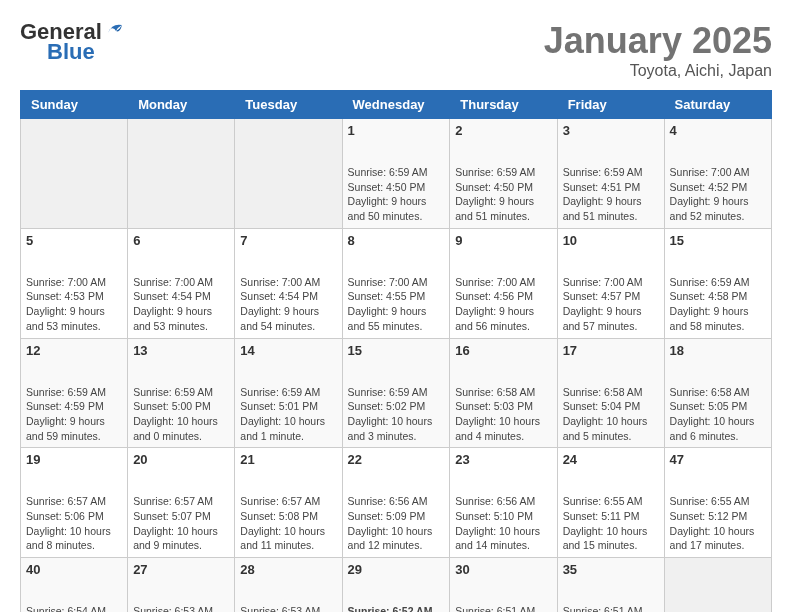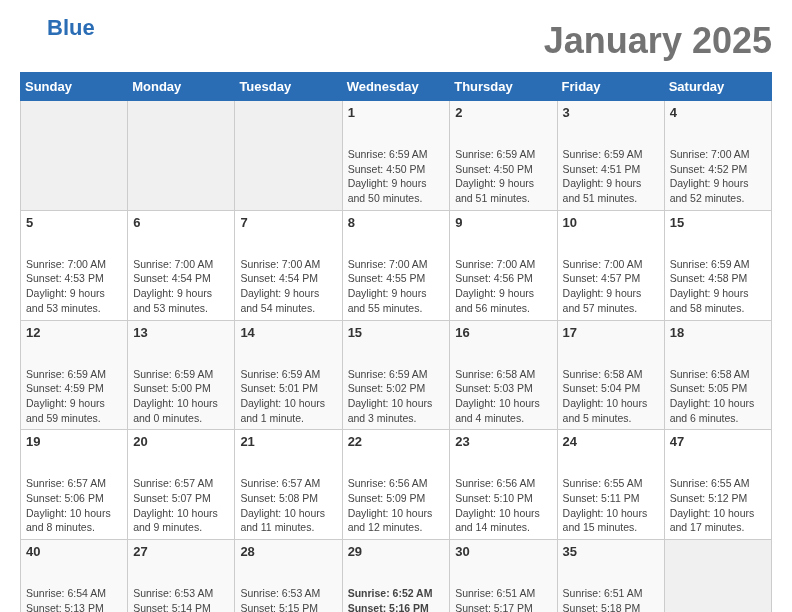--- a/index.html
+++ b/index.html
@@ -40,21 +40,21 @@
       color: #555;
     }
     table {
       width: 100%;
       border-collapse: collapse;
       font-size: 11px;
     }
     thead tr th {
       background-color: #2a6db5;
       color: #fff;
-      padding: 6px 4px;
+      padding: 6px 10px;
       text-align: left;
       font-size: 13px;
       font-weight: bold;
       border: 1px solid #2a6db5;
     }
     tbody tr td {
       border: 1px solid #ccc;
       vertical-align: top;
       padding: 4px 5px;
       height: 80px;
@@ -82,25 +82,33 @@
     .empty-cell {
       background-color: #f0f0f0 !important;
     }
   </style>
 </head>
 <body>
 
 <div class="header">
   <div class="logo">
     <div>
+      <div style="display:flex; align-items:center;">
+        <span class="logo-text logo-general">General</span>
+        <svg width="22" height="22" viewBox="0 0 22 22" style="margin-left:2px; margin-top:-4px;">
+          <path d="M4 14 Q8 4 18 6 Q14 8 12 12 Q10 8 6 10 Z" fill="#2a6db5"></path>
+          <path d="M12 12 Q16 10 18 6 Q16 14 12 12 Z" fill="#1a5da5"></path>
+        </svg>
+      </div>
       <div class="logo-text logo-blue" style="margin-top:-4px;">Blue</div>
     </div>
   </div>
   <div class="title-block">
     <div class="calendar-title">January 2025</div>
+    <div class="calendar-subtitle">Toyota, Aichi, Japan</div>
   </div>
 </div>
 
 <table>
   <thead>
     <tr>
     <th>Sunday</th>
         <th>Monday</th>
         <th>Tuesday</th>
         <th>Wednesday</th>

